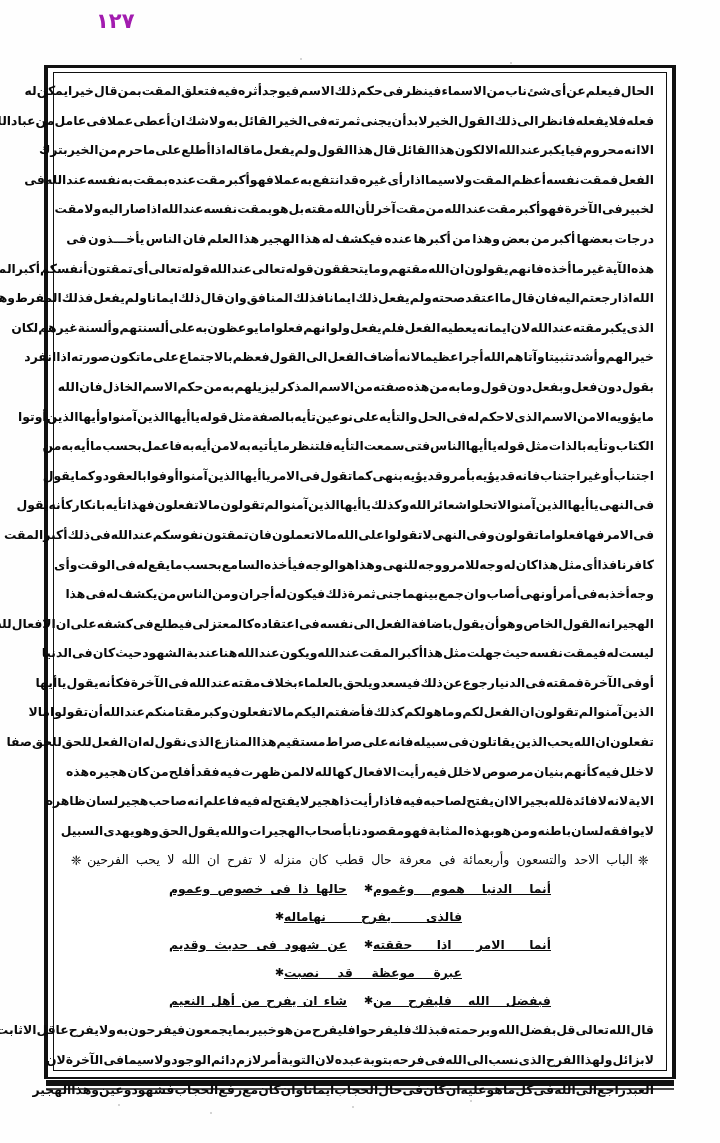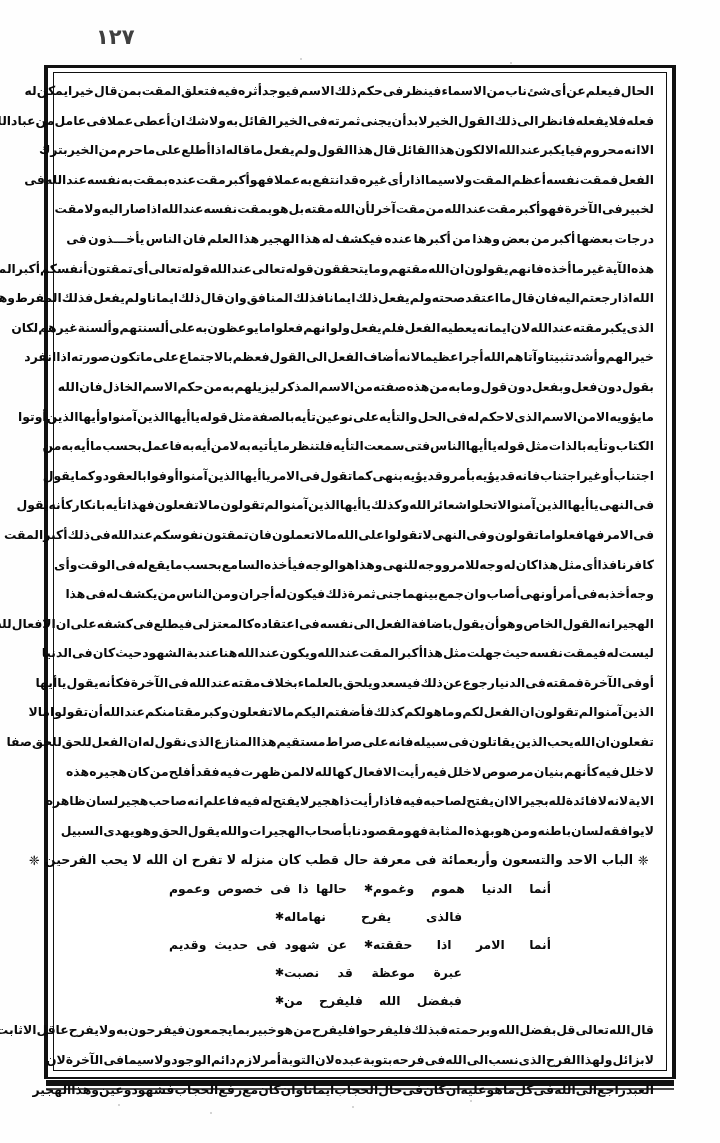--- a/index.html
+++ b/index.html
@@ -17,27 +17,27 @@
 
   #page {
     position: absolute;
     inset: 0;
     background: #fefefe;
   }
 
   
   .page-number {
     position: absolute;
-    top: 27px;
+    top: 11px;
     left: 96px;
     font-family: "DejaVu Sans", sans-serif;
     font-size: 21px;
     font-weight: 700;
     letter-spacing: 1px;
-    color: #404040;
+    color: #a21caf;
     direction: rtl;
     line-height: 1;
   }
 
   
   .frame-outer {
     position: absolute;
     left: 44px;
     top: 65px;
     width: 632px;
@@ -109,21 +109,21 @@
   }
   
   .line > span { display: inline-block; }
 
   
   .chapter-heading {
     direction: rtl;
     text-align: center;
     font-family: "DejaVu Sans", sans-serif;
     font-size: 12.6px;
-    font-weight: 700;
+    font-weight: 400;
     line-height: 30px;
     height: 30px;
     color: #070707;
     white-space: nowrap;
   }
   .ornament {
     display: inline-block;
     font-size: 13px;
     line-height: 1;
     transform: translateY(1px);
@@ -142,20 +142,21 @@
     font-family: "DejaVu Sans", sans-serif;
     font-size: 12.4px;
     font-weight: 600;
     color: #0a0a0a;
     white-space: nowrap;
   }
   .hemistich {
     display: inline-block;
     width: 178px;
     text-align: center;
+    text-decoration: underline;
   }
   .verse-star {
     display: inline-block;
     width: 26px;
     text-align: center;
     font-size: 11px;
     transform: translateY(-1px);
   }
 
   
@@ -852,20 +853,21 @@
         <span class="verse-star">✱</span>
         <span class="hemistich">عن شهود فى حديث وقديم</span>
       </div>
       <div class="verse">
         <span class="hemistich">عبرة موعظة قد نصبت</span>
         <span class="verse-star">✱</span>
       </div>
       <div class="verse">
         <span class="hemistich">فبفضل الله فليفرح من</span>
         <span class="verse-star">✱</span>
+        <span class="hemistich">شاء ان يفرح من أهل النعيم</span>
       </div>
       <div class="line">
         <span>قال</span>
         <span>الله</span>
         <span>تعالى</span>
         <span>قل</span>
         <span>بفضل</span>
         <span>الله</span>
         <span>و</span>
         <span>برحمته</span>

